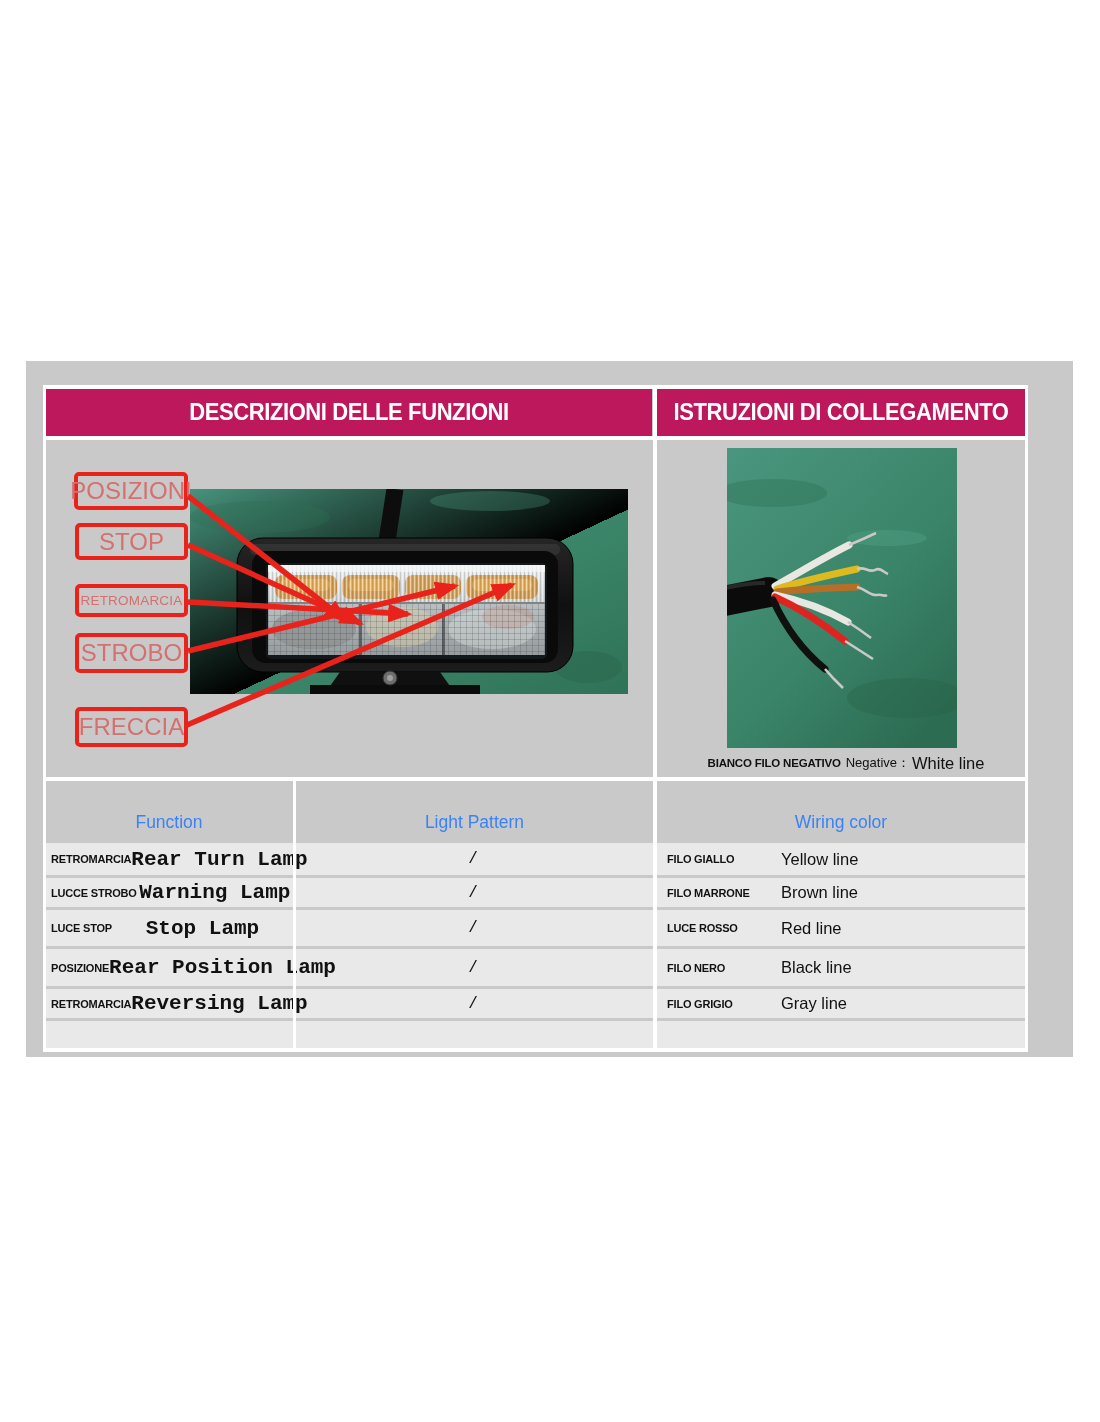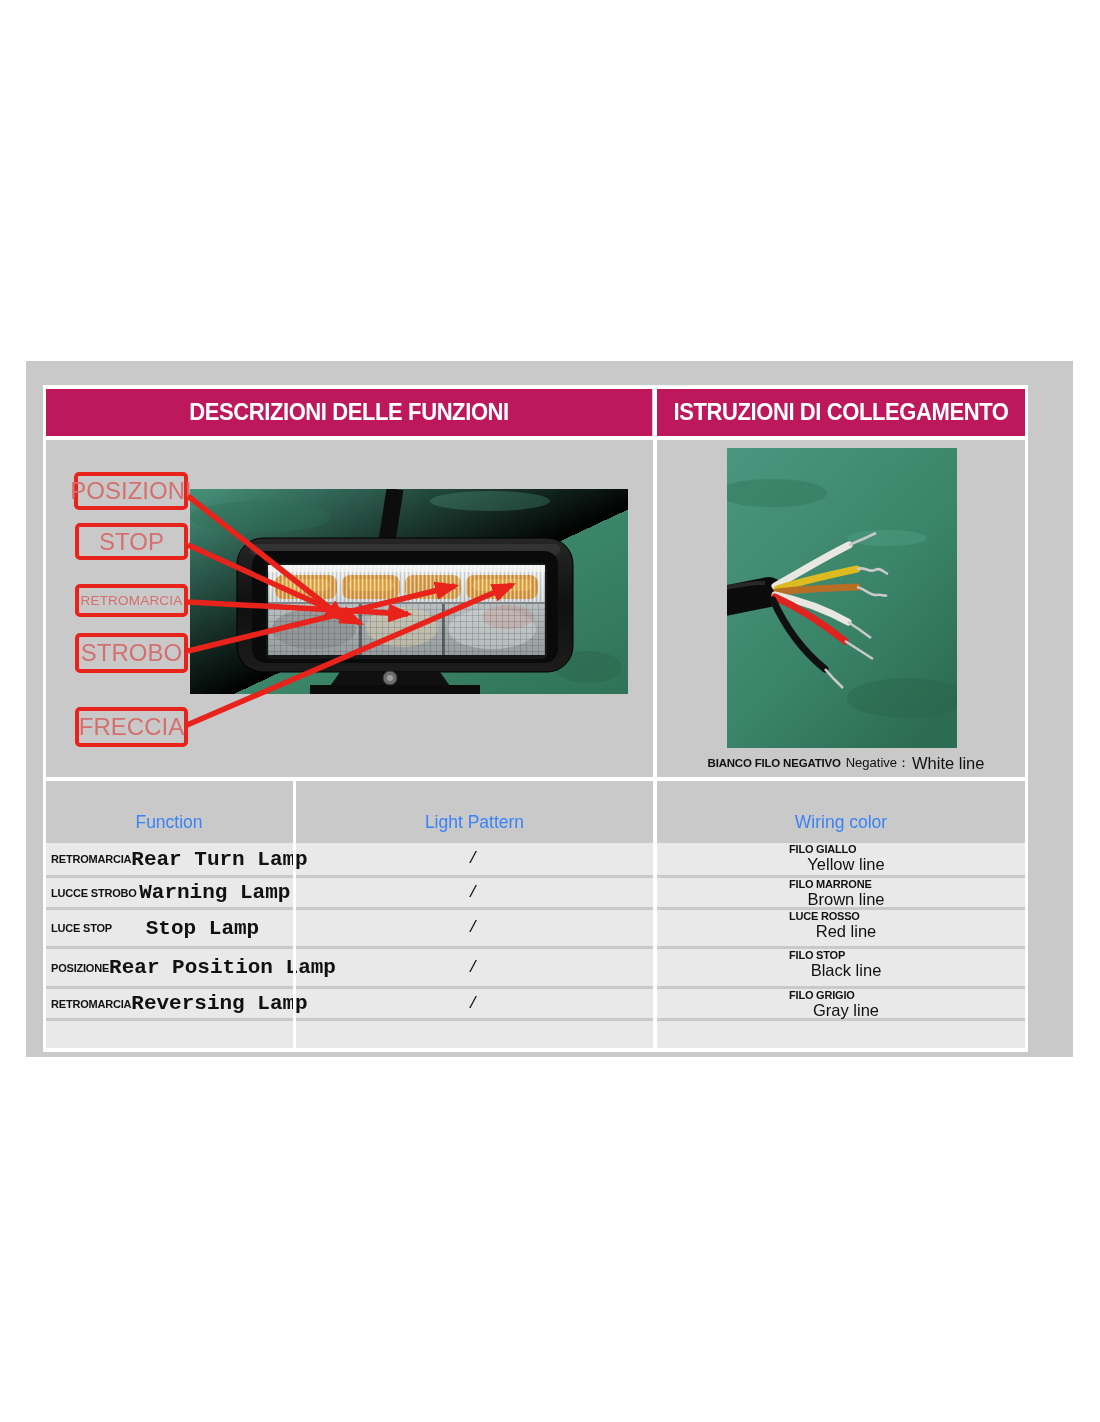--- a/index.html
+++ b/index.html
@@ -31,21 +31,21 @@
   .caption .val{font-size:16.5px;margin-left:2px;}
   
   .thead-cell{position:absolute;top:806px;height:32px;display:flex;align-items:center;
               justify-content:center;font-size:17.5px;color:#3b82f6;z-index:2;}
   .th-fn{left:45px;width:248px;}
   .th-lp{left:296px;width:357px;}
   .th-wc{left:657px;width:368px;}
   .trow{position:absolute;left:45px;width:980px;background:#e9e9e9;z-index:2;display:flex;}
   .c1{width:248px;display:flex;align-items:center;padding-left:6px;box-sizing:border-box;}
   .c2{width:360px;display:flex;align-items:center;justify-content:center;}
-  .c3{width:372px;display:flex;align-items:center;padding-left:14px;box-sizing:border-box;flex-direction:column;}
+  .c3{width:372px;display:flex;align-items:center;padding-left:14px;box-sizing:border-box;}
   .itl{font-weight:700;font-size:11px;color:#111;letter-spacing:-0.2px;white-space:nowrap;}
   .enl{flex:1;text-align:center;font-family:"Liberation Mono","DejaVu Sans Mono",monospace;
        font-weight:600;font-size:21px;color:#111;white-space:nowrap;}
   .slash{font-family:"Liberation Mono","DejaVu Sans Mono",monospace;font-size:16px;color:#111;}
   .wirel{width:114px;font-weight:700;font-size:11px;color:#111;letter-spacing:-0.2px;white-space:nowrap;}
   .wiren{font-size:16.5px;color:#111;white-space:nowrap;}
 </style>
 </head>
 <body>
 
@@ -243,21 +243,21 @@
   </div>
   <div class="trow" style="top:949px;height:37px;">
     <div class="c1">
       <span class="itl">POSIZIONE</span>
       <span class="enl">Rear Position Lamp</span>
       </div>
     <div class="c2">
       <span class="slash">/</span>
       </div>
     <div class="c3">
-      <span class="wirel">FILO STOP</span>
+      <span class="wirel">FILO NERO</span>
       <span class="wiren">Black line</span>
       </div>
   </div>
   <div class="trow" style="top:989px;height:29px;">
     <div class="c1">
       <span class="itl">RETROMARCIA</span>
       <span class="enl">Reversing Lamp</span>
       </div>
     <div class="c2">
       <span class="slash">/</span>

